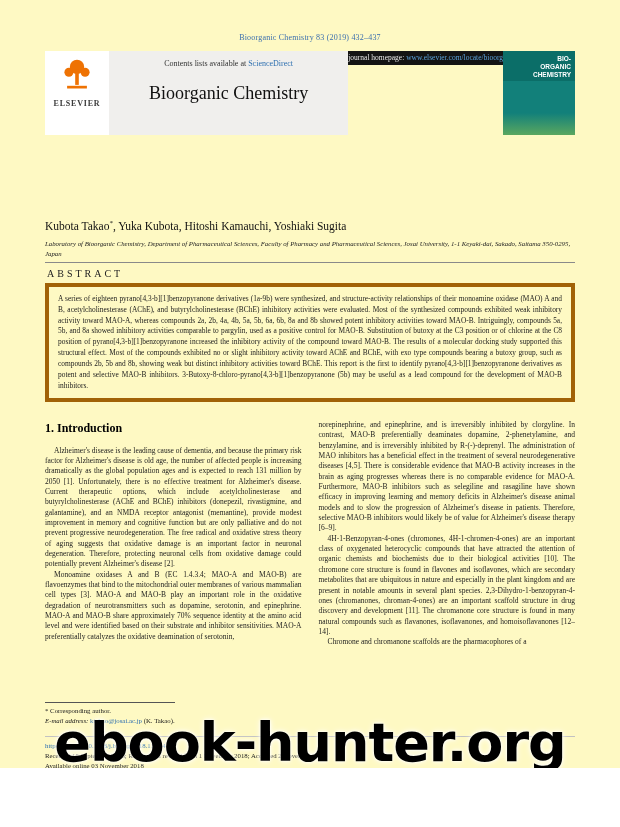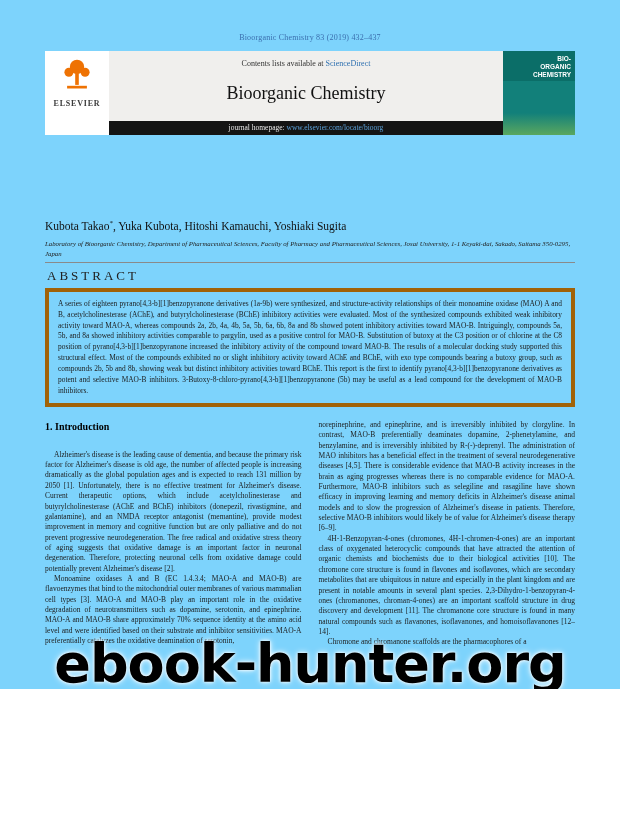--- a/index.html
+++ b/index.html
@@ -1,31 +1,31 @@
 <!DOCTYPE html>
 <html><head>
 <meta charset="utf-8">
 <style>
   * { margin:0; padding:0; box-sizing:border-box; }
   html,body { background:#ffffff; }
   .page {
-    position:relative; width:620px; height:689px; margin:0 auto;
-    background:#7dd3fc; overflow:hidden;
+    position:relative; width:620px; height:768px; margin:0 auto;
+    background:#fef9c3; overflow:hidden;
     font-family:"Liberation Serif","DejaVu Serif",serif; color:#1a1a1a;
   }
   
   .citation {
     position:absolute; top:33px; left:0; right:0; text-align:center;
     font-size:8px; color:#3b6fae; letter-spacing:.2px;
   }
   
   .header { position:absolute; top:51px; left:45px; right:45px; height:84px; display:flex; }
   .logo-col { width:64px; display:flex; flex-direction:column; align-items:center; padding-top:6px; background:#fff; }
   .elsevier-text { font-size:8px; letter-spacing:.8px; font-weight:bold; color:#3a3a3a; margin-top:2px; }
-  .center-col { flex:1; display:flex; flex-direction:column; }
+  .center-col { flex:1; display:flex; }
   .center-gray { flex:1; background:#f0efed; text-align:center; padding-top:8px; }
   .contents-line { font-size:8px; color:#333; }
   .contents-line a { color:#2d6fb0; text-decoration:none; }
   .journal-name { font-size:18px; color:#111; margin-top:15px; }
   .homepage-bar { height:14px; background:#141414; color:#e8e8e8; font-size:7.5px; text-align:center; line-height:14px; }
   .homepage-bar a { color:#5aa0d8; text-decoration:none; }
   .cover-col { width:72px; background:#12807a; position:relative; overflow:hidden; font-family:"Liberation Sans",sans-serif; }
   .cover-top { background:#0b6e68; padding:4px 4px 3px; text-align:right; color:#fff; font-weight:bold; font-size:6.5px; line-height:1.2; }
   .cover-bottom { position:absolute; bottom:0; left:0; right:0; height:22px; background:linear-gradient(180deg,#12807a,#5aa75f); }
   
@@ -36,26 +36,26 @@
   .check-icon { width:13px; height:13px; border-radius:50%;
     background:linear-gradient(180deg,#e2231a 0%,#e2231a 45%,#f58220 55%,#f58220 100%); }
   .check-text { font-family:"Liberation Sans",sans-serif; font-size:5px; color:#555; line-height:1.25; text-align:center; margin-top:2px; }
   
   .authors { position:absolute; top:219px; left:45px; font-size:11.5px; color:#111; }
   .authors sup { font-size:7px; }
   .affiliation { position:absolute; top:239px; left:45px; right:45px; font-size:6.8px; font-style:italic; line-height:1.45; color:#222; }
   
   .abstract-sec { position:absolute; top:262px; left:45px; right:45px; }
   .abstract-rule { border-top:1px solid #8a8a8a; }
-  .abstract-heading { font-size:13px; letter-spacing:3px; color:#222; margin:5px 0 4px 2px; }
+  .abstract-heading { font-size:10px; letter-spacing:3px; color:#222; margin:5px 0 4px 2px; }
   .abstract-box { border:4px solid #a16207; padding:7px 9px; font-size:7.4px; line-height:1.46; text-align:justify; color:#1c1c1c; }
   
   .body-cols { position:absolute; top:420px; left:45px; right:45px; display:flex; gap:17px; }
   .col { flex:1; font-size:7.5px; line-height:1.38; text-align:justify; color:#1c1c1c; }
-  .sec-heading { font-size:10px; font-weight:bold; margin-bottom:16px; color:#000; }
+  .sec-heading { font-size:12px; font-weight:bold; margin-bottom:9px; color:#000; }
   .col p { text-indent:9px; }
   .col p.noindent { text-indent:0; }
   
   .footnote-block { position:absolute; top:702px; left:45px; width:300px; font-size:6.8px; line-height:1.5; }
   .fn-rule { width:130px; border-top:1px solid #555; margin-bottom:3px; }
   .email-label { font-style:italic; }
   a.inline-link { color:#2d6fb0; text-decoration:none; }
   .pubinfo { position:absolute; top:736px; left:45px; right:45px; font-size:6.8px; line-height:1.5; border-top:1px solid #c2c2c2; padding-top:4px; color:#222; }
   .doi-line a { color:#2d6fb0; text-decoration:none; }
   

